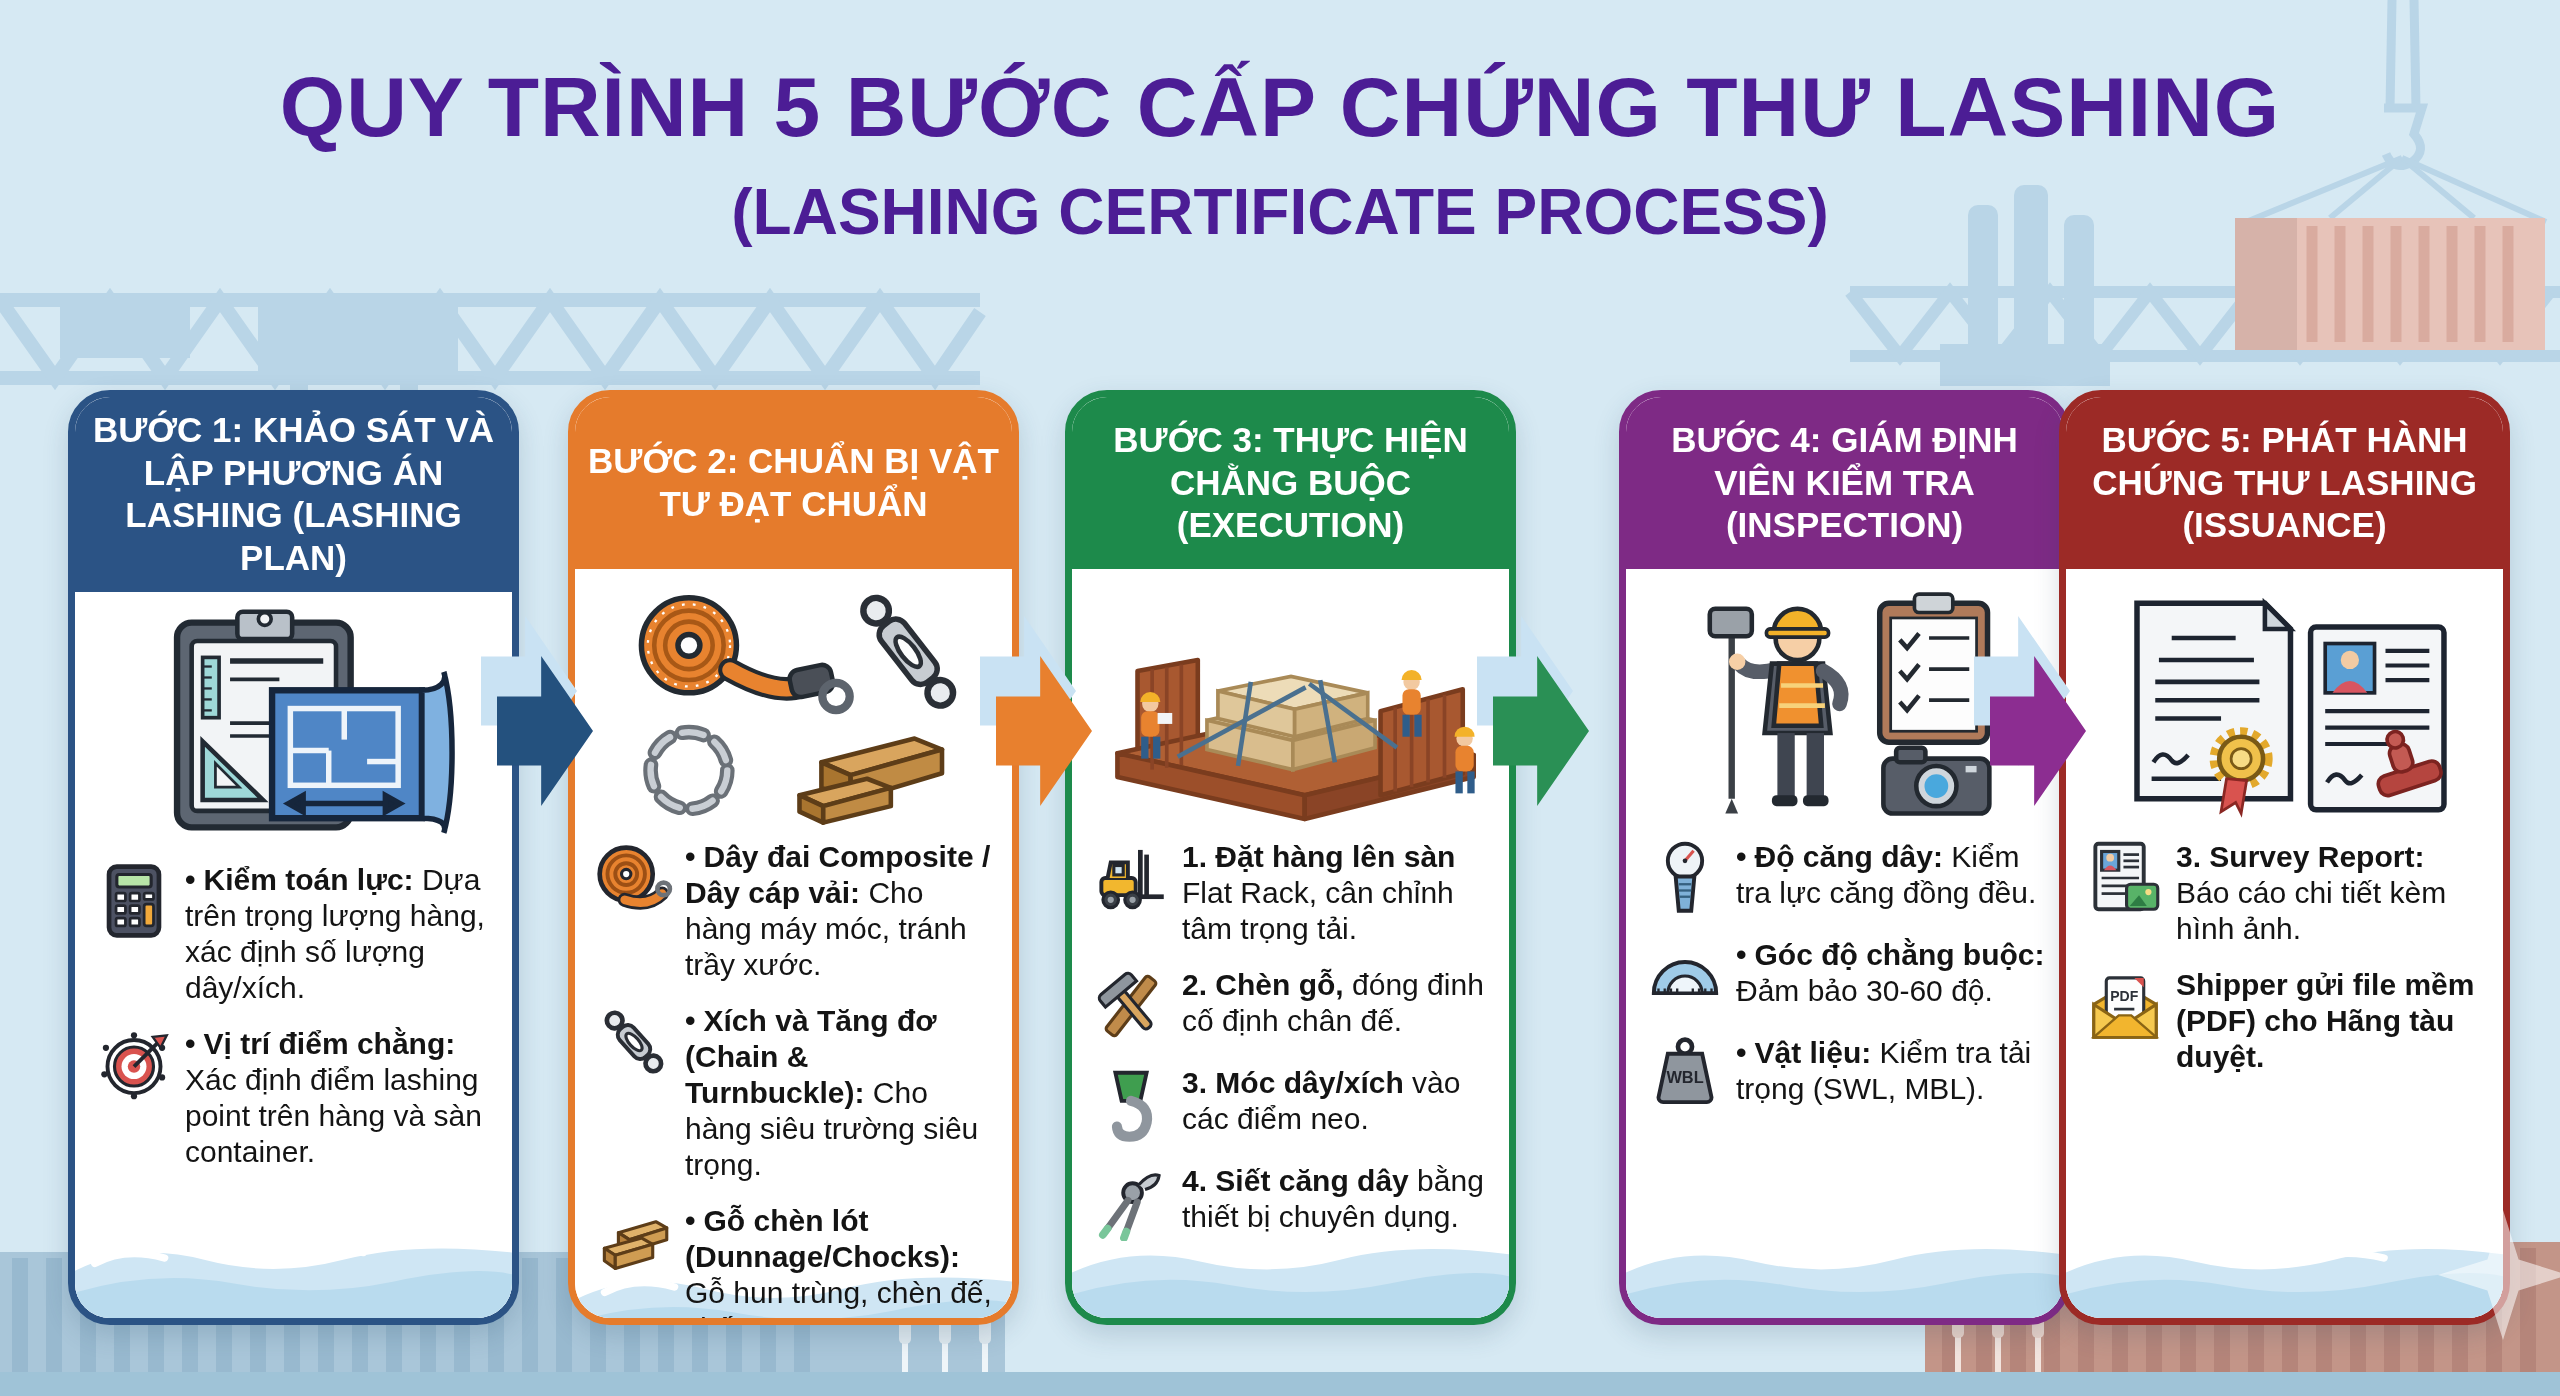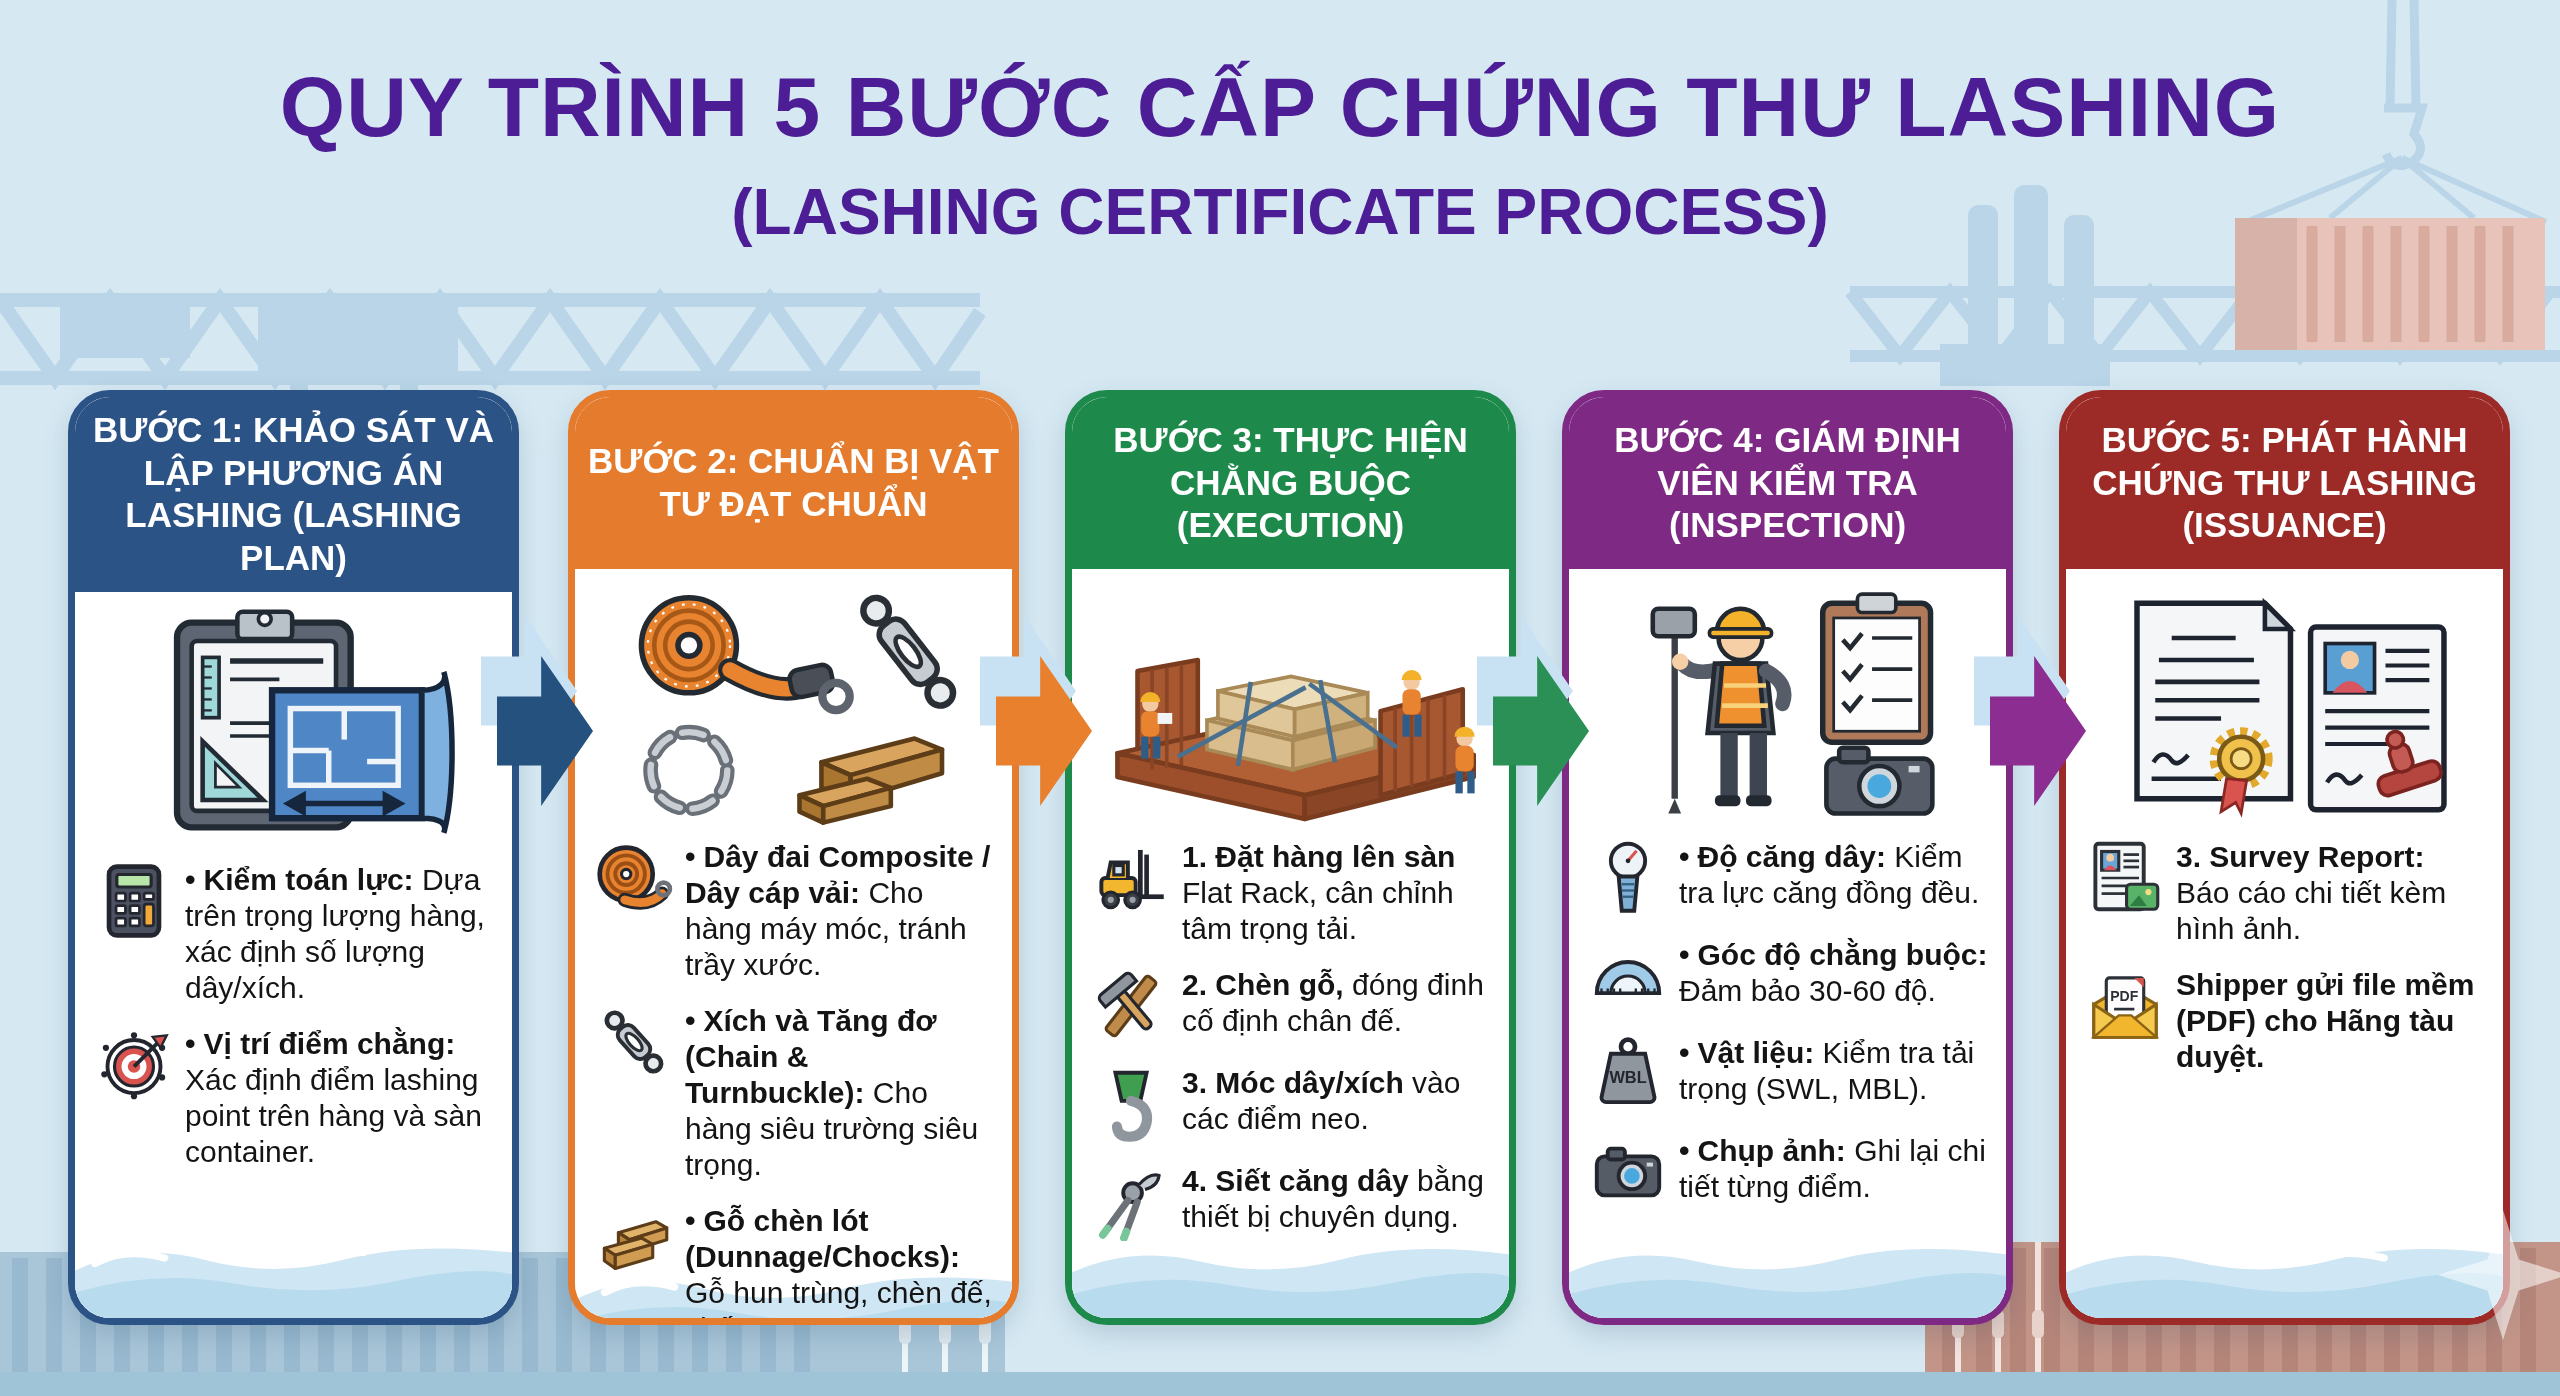--- a/index.html
+++ b/index.html
@@ -486,21 +486,21 @@
       </div>
       <div class="wave">
         <svg viewBox="0 0 440 110" preserveAspectRatio="none">
           <path d="M0,60 Q60,30 130,48 T270,46 T440,40 L440,110 L0,110 Z" fill="#cfe6f4"></path>
           <path d="M0,84 Q80,58 160,74 T320,72 T440,64 L440,110 L0,110 Z" fill="#b9dbee"></path>
         </svg>
       </div>
     </div>
   </section>
 
-  <section class="card" style="left: 1562px; border-color: rgb(126, 42, 133);">
+  <section class="card" style="left: 1619px; border-color: rgb(126, 42, 133);">
     <div class="card-header" style="background-color: rgb(126, 42, 133);">
       <span>BƯỚC 4: GIÁM ĐỊNH VIÊN KIỂM TRA (INSPECTION)</span>
     </div>
     <div class="card-body">
       <div class="illustration">
         <svg viewBox="0 0 440 260">
           <line x1="96" y1="52" x2="96" y2="236" stroke="#3b4046" stroke-width="7"></line>
           <polygon points="96,236 89,252 103,252" fill="#3b4046"></polygon>
           <rect x="72" y="28" width="46" height="30" rx="6" fill="#9aa1a8" stroke="#232930" stroke-width="5"></rect>
           <path d="M146,94 q-30,8 -42,-6" stroke="#575d68" stroke-width="16" fill="none" stroke-linecap="round"></path>
@@ -578,32 +578,20 @@
         <div class="bullet">
           <span class="bicon">
             <svg viewBox="0 0 100 100">
                 <circle cx="50" cy="15" r="9" fill="none" stroke="#23262e" stroke-width="6"></circle>
                 <path d="M28,24 h44 l12,56 a6,6 0 0 1 -6,6 h-56 a6,6 0 0 1 -6,-6 z" fill="#8f969e" stroke="#23262e" stroke-width="5"></path>
                 <text x="50" y="62" font-size="21" font-weight="bold" text-anchor="middle" fill="#23262e" font-family="Liberation Sans, sans-serif">WBL</text>
               </svg>
           </span>
           <p class="btext"><span class="mk">•</span><b>Vật liệu:</b> <span>Kiểm tra tải trọng (SWL, MBL).</span></p>
         </div>
-        <div class="bullet">
-          <span class="bicon">
-            <svg viewBox="0 0 100 100">
-                <rect x="10" y="30" width="80" height="50" rx="10" fill="#565c66" stroke="#23262e" stroke-width="5"></rect>
-                <rect x="24" y="20" width="22" height="14" rx="4" fill="#565c66" stroke="#23262e" stroke-width="5"></rect>
-                <circle cx="55" cy="55" r="17" fill="#cfd6dc" stroke="#23262e" stroke-width="5"></circle>
-                <circle cx="55" cy="55" r="10" fill="#49a8dd"></circle>
-                <rect x="74" y="38" width="8" height="5" fill="#cfd6dc"></rect>
-              </svg>
-          </span>
-          <p class="btext"><span class="mk">•</span><b>Chụp ảnh:</b> <span>Ghi lại chi tiết từng điểm.</span></p>
-        </div>
       </div>
       <div class="wave">
         <svg viewBox="0 0 440 110" preserveAspectRatio="none">
           <path d="M0,60 Q60,30 130,48 T270,46 T440,40 L440,110 L0,110 Z" fill="#cfe6f4"></path>
           <path d="M0,84 Q80,58 160,74 T320,72 T440,64 L440,110 L0,110 Z" fill="#b9dbee"></path>
         </svg>
       </div>
     </div>
   </section>
 

